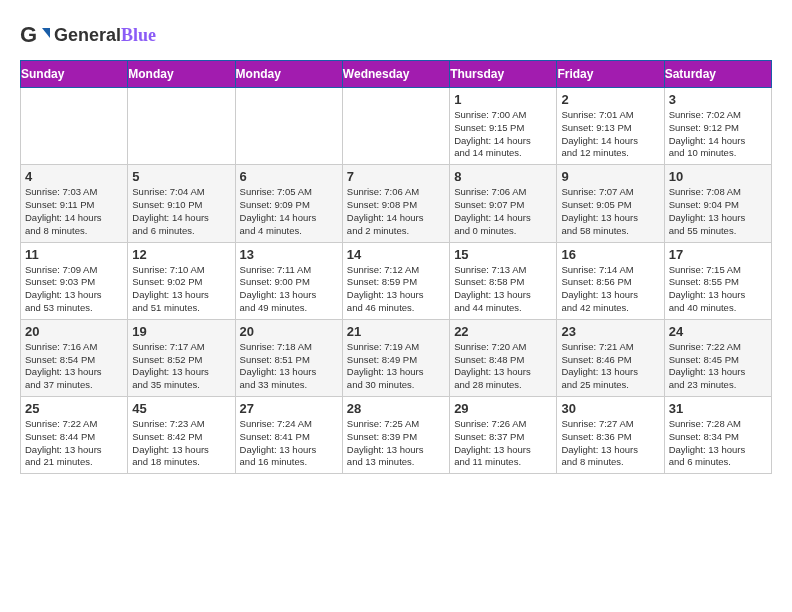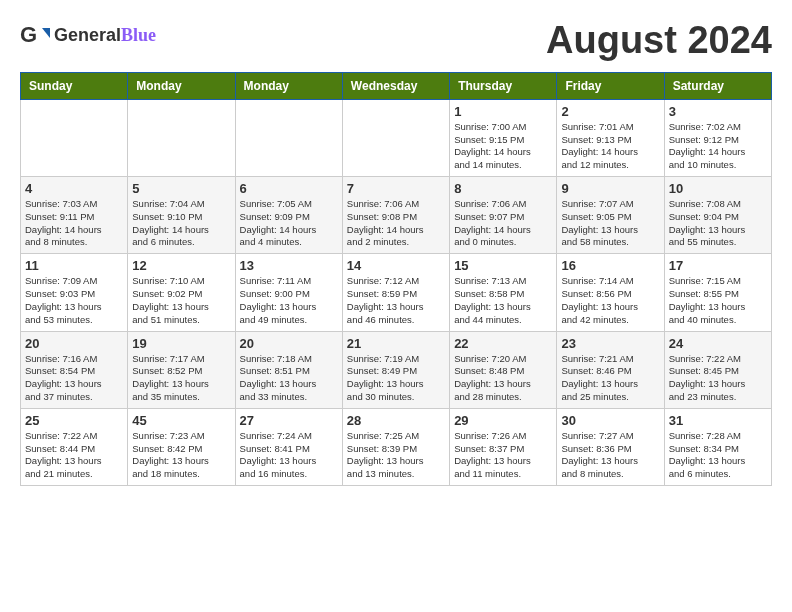--- a/index.html
+++ b/index.html
@@ -43,23 +43,23 @@
     .location {
       font-size: 16px;
       color: #333;
     }
     table {
       width: 100%;
       border-collapse: collapse;
       font-size: 10px;
     }
     thead tr th {
-      background-color: #4d7c0f;
+      background-color: #a21caf;
       color: #fff;
-      padding: 6px 8px;
+      padding: 6px 0;
       text-align: left;
       font-size: 12px;
       border: 1px solid #1a5ea8;
     }
     tbody tr td {
       border: 1px solid #ccc;
       vertical-align: top;
       padding: 4px;
       width: 107px;
       min-height: 80px;
@@ -89,21 +89,20 @@
     <svg class="logo-icon" viewBox="0 0 30 30">
       <text x="0" y="22" font-size="22" font-weight="bold" fill="#333">G</text>
       <polygon points="22,8 30,8 30,18" fill="#1a5ea8"></polygon>
     </svg>
     <div class="logo-text">
       <span class="logo-general">General</span>
       <span class="logo-blue">Blue</span>
     </div>
   </div>
   <div class="title-block">
-    <div class="month-title">August 2024</div>
   </div>
 </div>
 
 <table>
   <thead>
     <tr>
     <th>Sunday</th>
         <th>Monday</th>
         <th>Monday</th>
         <th>Wednesday</th>

